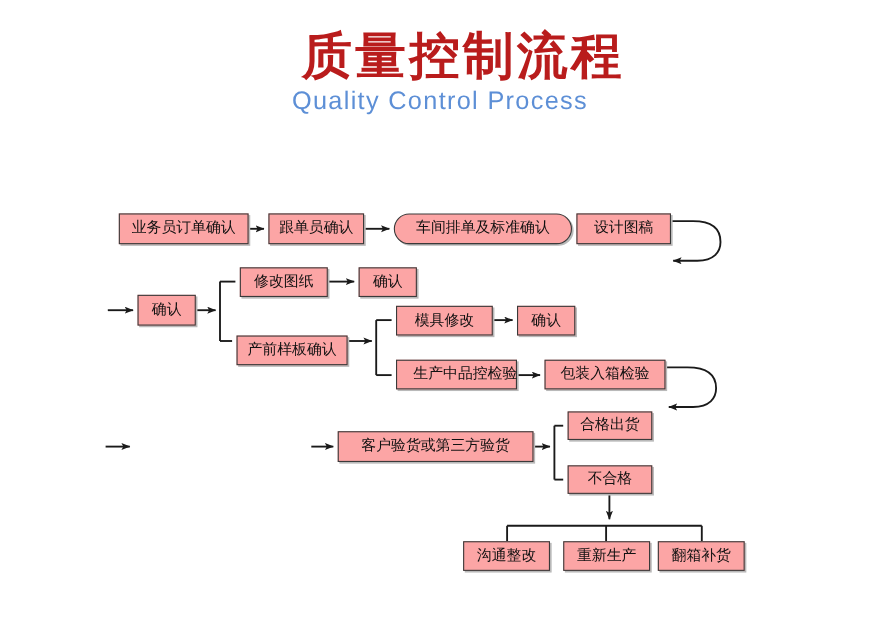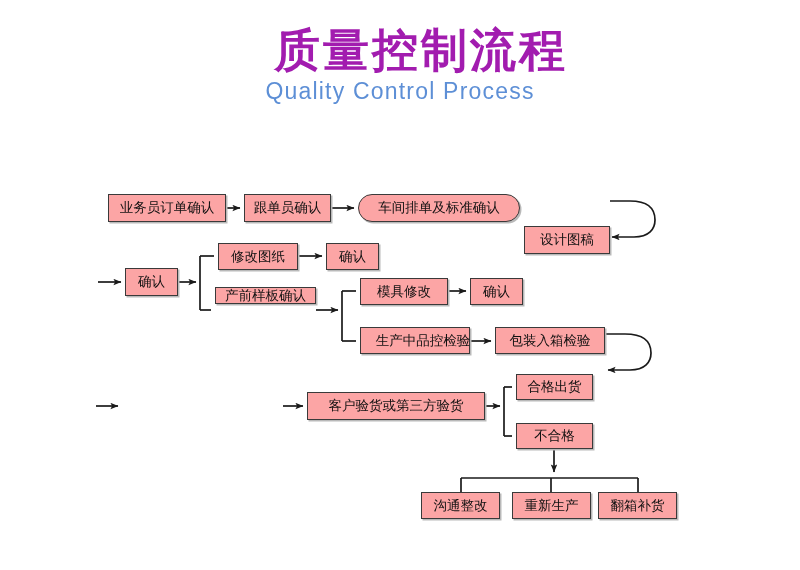--- a/index.html
+++ b/index.html
@@ -26,21 +26,21 @@
     left: 0;
     top: 26px;
     width: 800px;
     text-align: center;
   }
   .title {
     font-size: 46px;
     font-weight: bold;
     letter-spacing: 3px;
     line-height: 1.05;
-    color: #a21caf;
+    color: #b91c1c;
     font-family: "DejaVu Sans", "Liberation Sans", sans-serif;
     padding-left: 42px;
   }
   .subtitle {
     margin-top: 4px;
     font-size: 23px;
     font-weight: 300;
     letter-spacing: 1.2px;
     color: #5d8fd6;
     font-family: "Liberation Sans", "DejaVu Sans", sans-serif;
@@ -129,26 +129,26 @@
       <path d="M461,478 L638,478"></path>
       <path d="M461,478 L461,492"></path>
       <path d="M551,478 L551,492"></path>
       <path d="M638,478 L638,492"></path>
     </g>
   </svg>
 
   <div class="node" style="left:108px;top:194px;width:118px;height:28px;">业务员订单确认</div>
   <div class="node" style="left:244px;top:194px;width:87px;height:28px;">跟单员确认</div>
   <div class="node" style="left:358px;top:194px;width:162px;height:28px;border-radius:14px;">车间排单及标准确认</div>
-  <div class="node" style="left:524px;top:194px;width:86px;height:28px;margin-top:32px;">设计图稿</div>
+  <div class="node" style="left:524px;top:194px;width:86px;height:28px;">设计图稿</div>
 
   <div class="node" style="left:125px;top:268px;width:53px;height:28px;">确认</div>
   <div class="node" style="left:218px;top:243px;width:80px;height:27px;">修改图纸</div>
   <div class="node" style="left:326px;top:243px;width:53px;height:27px;">确认</div>
-  <div class="node" style="left:215px;top:287px;width:101px;height:17px;">产前样板确认</div>
+  <div class="node" style="left:215px;top:305px;width:101px;height:27px;">产前样板确认</div>
   <div class="node" style="left:360px;top:278px;width:88px;height:27px;">模具修改</div>
   <div class="node" style="left:470px;top:278px;width:53px;height:27px;">确认</div>
   <div class="node" style="left:360px;top:327px;width:110px;height:27px;padding-left:16px;">生产中品控检验</div>
   <div class="node" style="left:495px;top:327px;width:110px;height:27px;">包装入箱检验</div>
 
   <div class="node" style="left:307px;top:392px;width:178px;height:28px;">客户验货或第三方验货</div>
   <div class="node" style="left:516px;top:374px;width:77px;height:26px;">合格出货</div>
   <div class="node" style="left:516px;top:423px;width:77px;height:26px;">不合格</div>
   <div class="node" style="left:421px;top:492px;width:79px;height:27px;">沟通整改</div>
   <div class="node" style="left:512px;top:492px;width:79px;height:27px;">重新生产</div>

